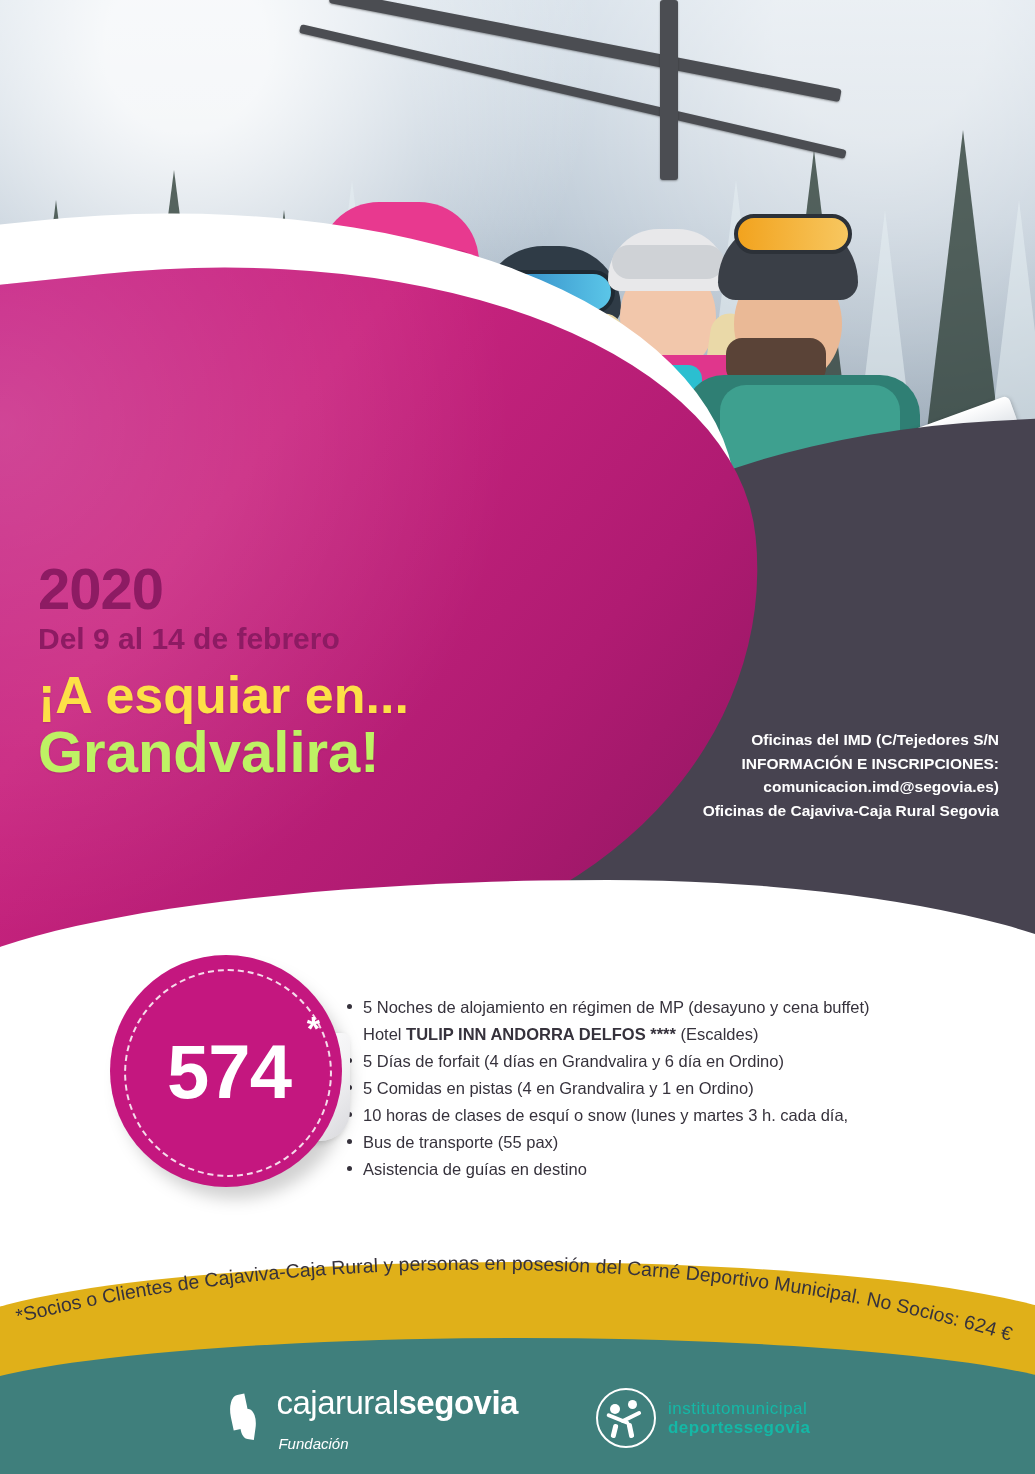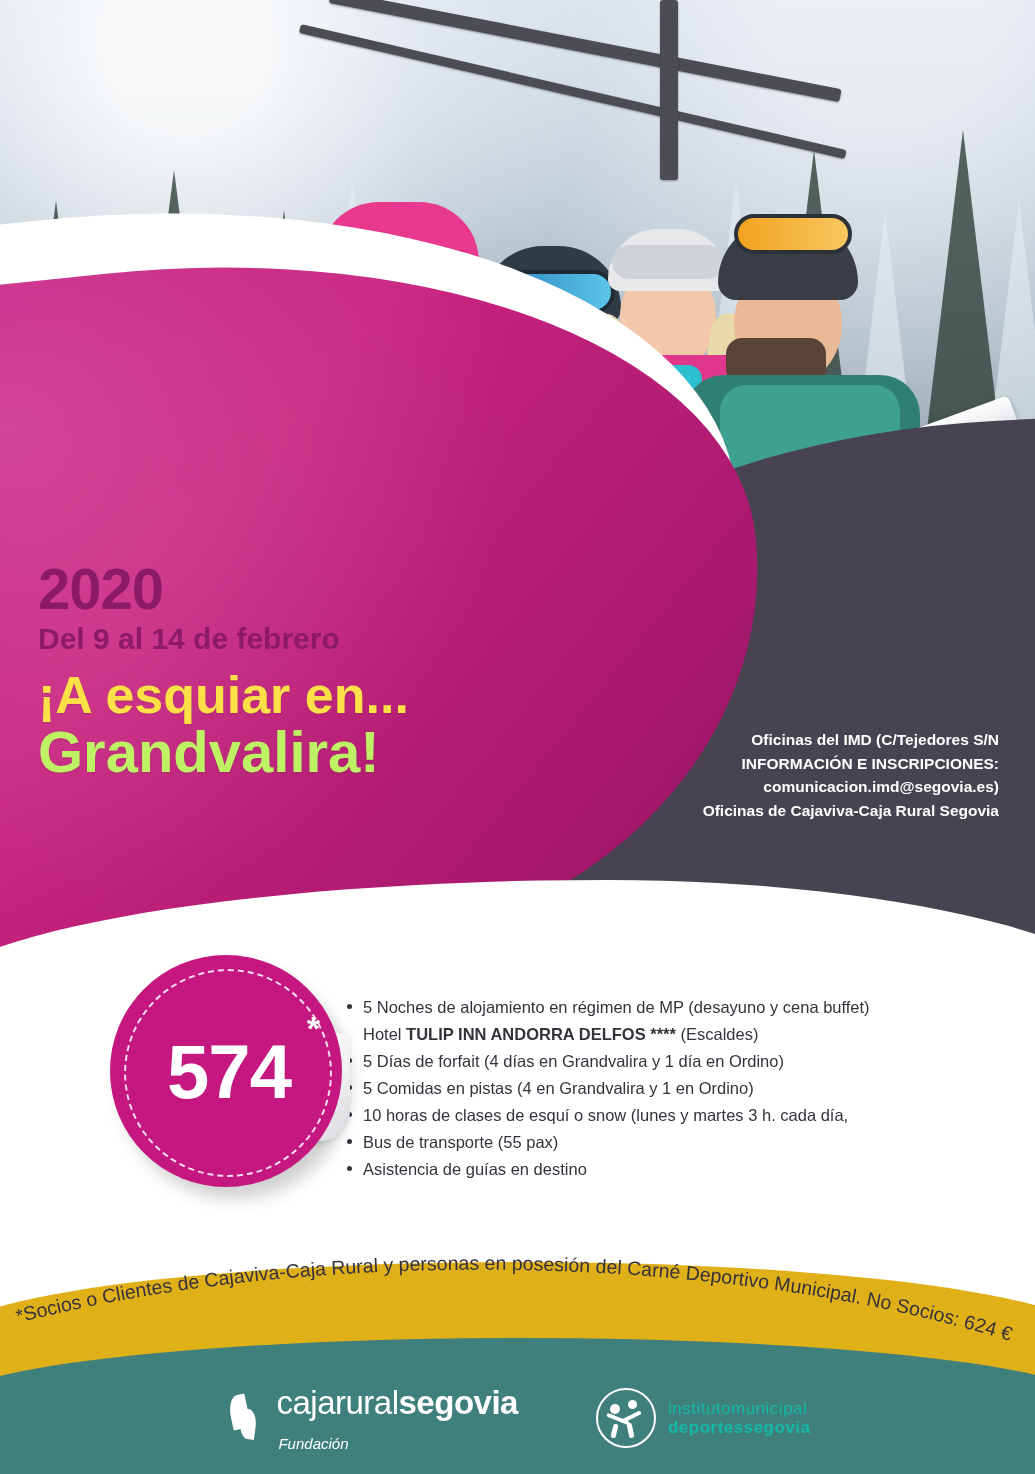--- a/index.html
+++ b/index.html
@@ -326,21 +326,21 @@
       <div class="dashed"></div>
       <div class="price">574</div>
       <div class="ast">*</div>
     </div>
   </div>
 
   <div class="list">
     <ul>
       <li>5 Noches de alojamiento en régimen de MP (desayuno y cena buffet)</li>
       <li class="cont"><span>Hotel </span><b>TULIP INN ANDORRA DELFOS ****</b><span> (Escaldes)</span></li>
-      <li>5 Días de forfait (4 días en Grandvalira y 1 día en Ordino)</li>
+      <li>5 Días de forfait (4 días en Grandvalira y 6 día en Ordino)</li>
       <li>5 Comidas en pistas (4 en Grandvalira y 1 en Ordino)</li>
       <li>10 horas de clases de esquí o snow (lunes y martes 3 h. cada día,</li>
       <li>Bus de transporte (55 pax)</li>
       <li>Asistencia de guías en destino</li>
     </ul>
   </div>
 
   <div class="band-yellow"></div>
   <div class="band-teal"></div>
 

